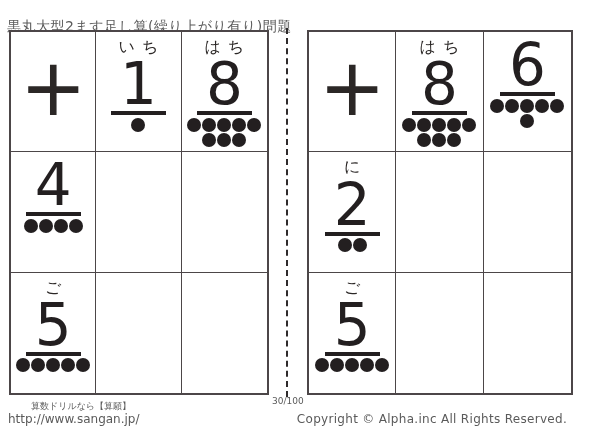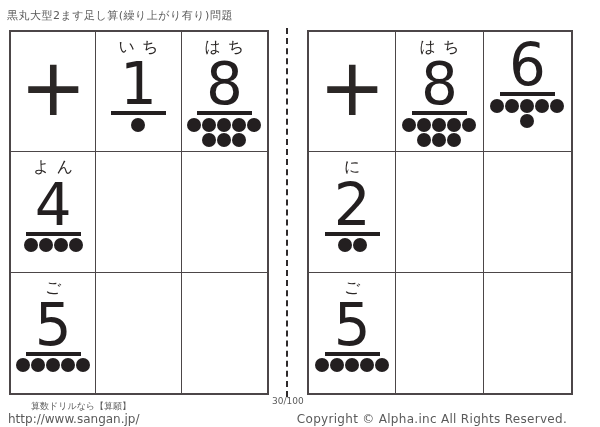--- a/index.html
+++ b/index.html
@@ -6,22 +6,22 @@
   body {
     width: 600px; height: 427px;
     background: #ffffff;
     position: relative;
     overflow: hidden;
     font-family: "DejaVu Sans", "Liberation Sans", sans-serif;
     color: #231f20;
   }
 
   .header-title {
-    position: absolute; left: 7px; top: 8px;
-    font-size: 11px; color: #5a5a5a; letter-spacing: 0.5px;
+    position: absolute; left: 7px; top: 18px;
+    font-size: 14px; color: #5a5a5a; letter-spacing: 0.5px;
     white-space: nowrap;
   }
 
   .sheet-table {
     position: absolute; top: 30px;
     display: grid;
     grid-template-columns: repeat(3, 1fr);
     grid-template-rows: repeat(3, 1fr);
     border: 2px solid #4c4648;
     background: #ffffff;
@@ -113,21 +113,20 @@
           <div class="dot-row">
             <span class="dot"></span>
             <span class="dot"></span>
             <span class="dot"></span>
           </div>
         </div>
     </div>
   </div>
   <div class="cell">
     <div class="num-block">
-      <div class="kana">よん</div>
       <div class="digit">4</div>
       <div class="dots">
           <div class="dot-row">
             <span class="dot"></span>
             <span class="dot"></span>
             <span class="dot"></span>
             <span class="dot"></span>
           </div>
         </div>
     </div>

